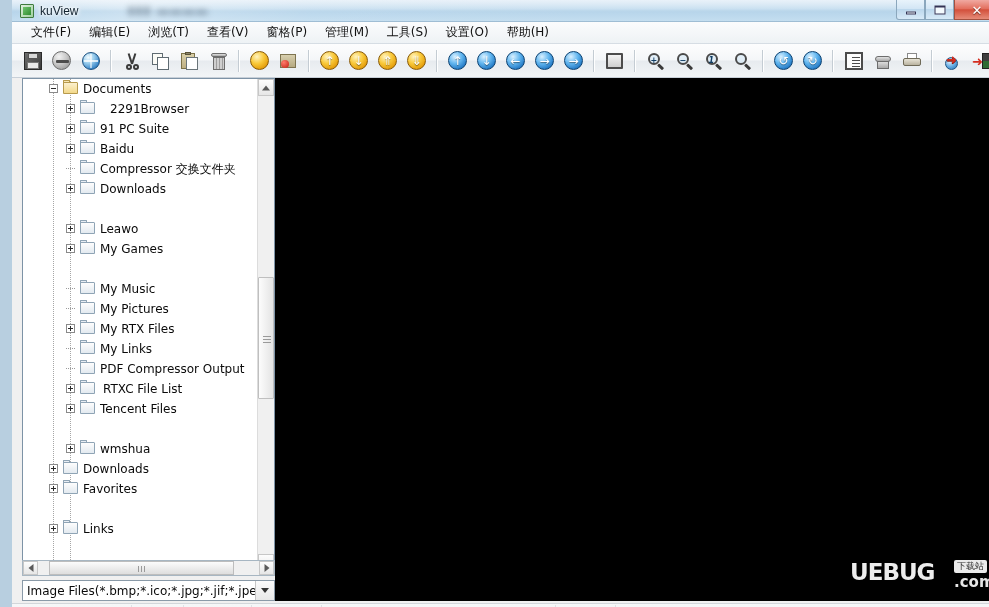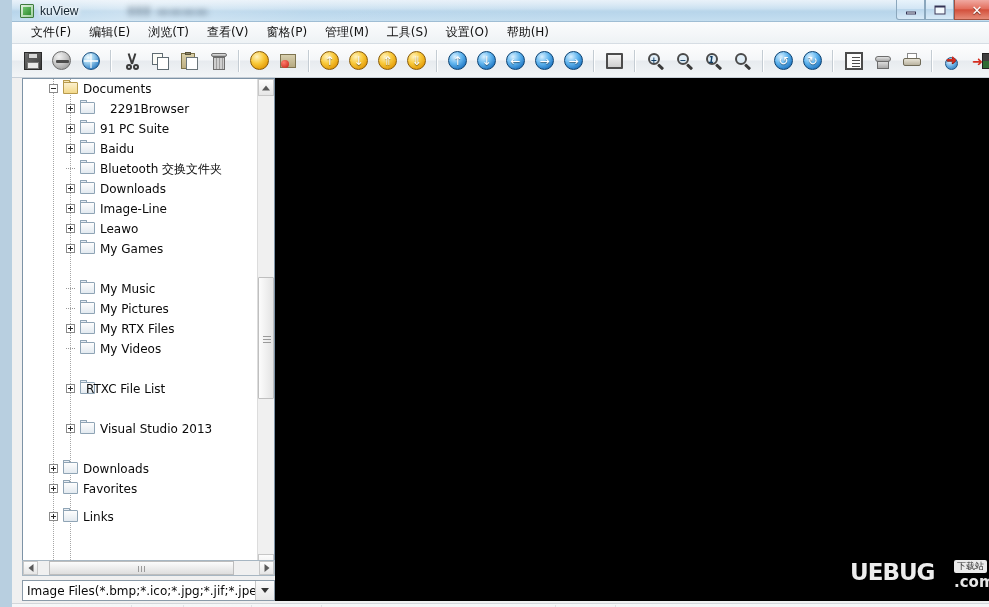--- a/index.html
+++ b/index.html
@@ -562,37 +562,29 @@
               <span class="back"></span>
             </span>
             <span class="tlabel" style="left: 77px;">Baidu</span>
           </div>
           <div class="tnode" style="top: 80px; position: absolute; left: 0px; right: 0px;">
             <span class="dash" style="left: 43px;"></span>
             <span class="folder" style="left: 57px;">
               <span class="tab"></span>
               <span class="back"></span>
             </span>
-            <span class="tlabel" style="left: 77px;">Bluetooth 交换文件夹</span>
+            <span class="tlabel" style="left: 77px;">Compressor 交换文件夹</span>
           </div>
           <div class="tnode" style="top: 100px; position: absolute; left: 0px; right: 0px;">
             <span class="plus expandable" style="left: 43px;"></span>
             <span class="folder" style="left: 57px;">
               <span class="tab"></span>
               <span class="back"></span>
             </span>
             <span class="tlabel" style="left: 77px;">Downloads</span>
-          </div>
-          <div class="tnode" style="top: 120px; position: absolute; left: 0px; right: 0px;">
-            <span class="plus expandable" style="left: 43px;"></span>
-            <span class="folder" style="left: 57px;">
-              <span class="tab"></span>
-              <span class="back"></span>
-            </span>
-            <span class="tlabel" style="left: 77px;">Image-Line</span>
           </div>
           <div class="tnode" style="top: 140px; position: absolute; left: 0px; right: 0px;">
             <span class="plus expandable" style="left: 43px;"></span>
             <span class="folder" style="left: 57px;">
               <span class="tab"></span>
               <span class="back"></span>
             </span>
             <span class="tlabel" style="left: 77px;">Leawo</span>
           </div>
           <div class="tnode" style="top: 160px; position: absolute; left: 0px; right: 0px;">
@@ -626,55 +618,71 @@
               <span class="back"></span>
             </span>
             <span class="tlabel" style="left: 77px;">My Pictures</span>
           </div>
           <div class="tnode" style="top: 260px; position: absolute; left: 0px; right: 0px;">
             <span class="dash" style="left: 43px;"></span>
             <span class="folder" style="left: 57px;">
               <span class="tab"></span>
               <span class="back"></span>
             </span>
-            <span class="tlabel" style="left: 77px;">My Videos</span>
+            <span class="tlabel" style="left: 77px;">My Links</span>
+          </div>
+          <div class="tnode" style="top: 280px; position: absolute; left: 0px; right: 0px;">
+            <span class="dash" style="left: 43px;"></span>
+            <span class="folder" style="left: 57px;">
+              <span class="tab"></span>
+              <span class="back"></span>
+            </span>
+            <span class="tlabel" style="left: 77px;">PDF Compressor Output</span>
           </div>
           <div class="tnode" style="top: 300px; position: absolute; left: 0px; right: 0px;">
             <span class="plus expandable" style="left: 43px;"></span>
             <span class="folder" style="left: 57px;">
               <span class="tab"></span>
               <span class="back"></span>
             </span>
-            <span class="tlabel" style="left: 63px; text-align: center;">RTXC File List</span>
-          </div>
-          <div class="tnode" style="top: 340px; position: absolute; left: 0px; right: 0px;">
-            <span class="plus expandable" style="left: 43px;"></span>
-            <span class="folder" style="left: 57px;">
-              <span class="tab"></span>
-              <span class="back"></span>
-            </span>
-            <span class="tlabel" style="left: 77px;">Visual Studio 2013</span>
+            <span class="tlabel" style="left: 80px; text-align: center;">RTXC File List</span>
+          </div>
+          <div class="tnode" style="top: 320px; position: absolute; left: 0px; right: 0px;">
+            <span class="plus expandable" style="left: 43px;"></span>
+            <span class="folder" style="left: 57px;">
+              <span class="tab"></span>
+              <span class="back"></span>
+            </span>
+            <span class="tlabel" style="left: 77px;">Tencent Files</span>
+          </div>
+          <div class="tnode" style="top: 360px; position: absolute; left: 0px; right: 0px;">
+            <span class="plus expandable" style="left: 43px;"></span>
+            <span class="folder" style="left: 57px;">
+              <span class="tab"></span>
+              <span class="back"></span>
+            </span>
+            <span class="tlabel" style="left: 77px;">wmshua</span>
           </div>
           <div class="tnode" style="top: 380px; position: absolute; left: 0px; right: 0px;">
             <span class="plus expandable" style="left: 26px;"></span>
             <span class="folder" style="left: 40px;">
               <span class="tab"></span>
               <span class="back"></span>
             </span>
             <span class="tlabel" style="left: 60px;">Downloads</span>
           </div>
           <div class="tnode" style="top: 400px; position: absolute; left: 0px; right: 0px;">
             <span class="plus expandable" style="left: 26px;"></span>
             <span class="folder" style="left: 40px;">
               <span class="tab"></span>
               <span class="back"></span>
             </span>
             <span class="tlabel" style="left: 60px;">Favorites</span>
           </div>
-          <div class="tnode" style="top: 428px; position: absolute; left: 0px; right: 0px; text-align: right;">
+          <div class="tnode" style="top: 440px; position: absolute; left: 0px; right: 0px; text-align: right;">
             <span class="plus expandable" style="left: 26px;"></span>
             <span class="folder" style="left: 40px;">
               <span class="tab"></span>
               <span class="back"></span>
             </span>
             <span class="tlabel" style="left: 60px;">Links</span>
           </div>
         </div>
 
       <div class="vsb">

